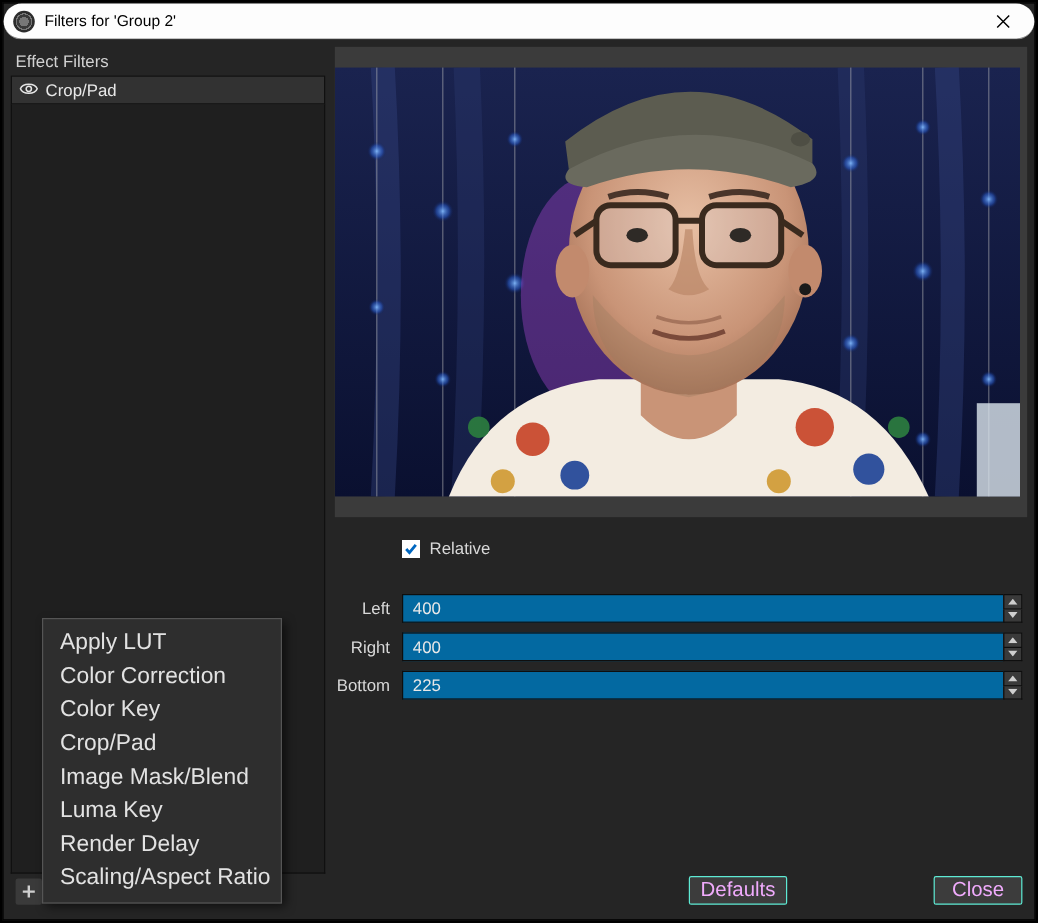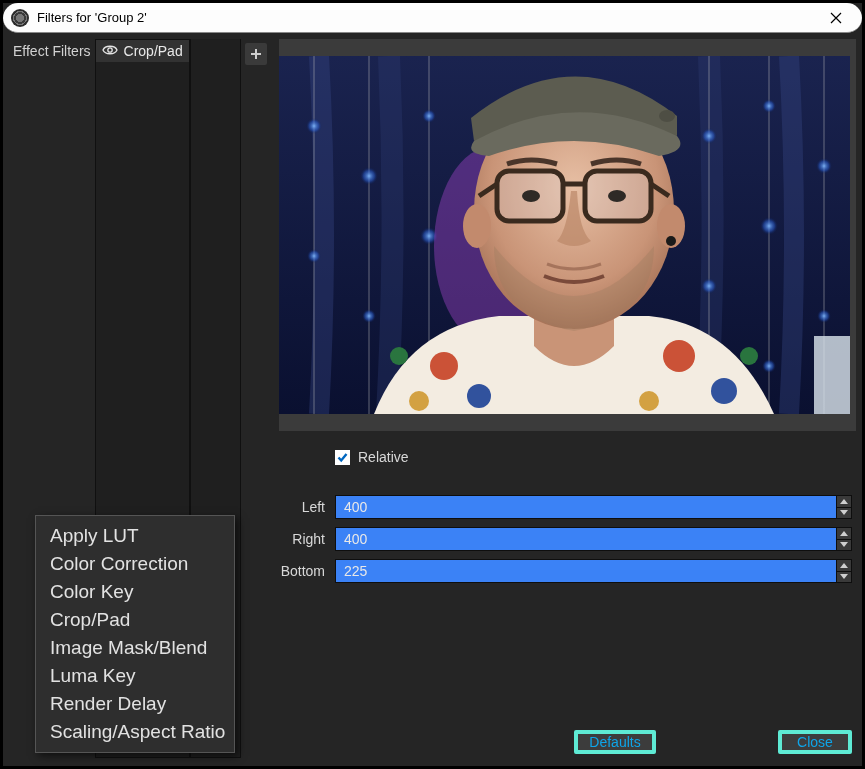--- a/index.html
+++ b/index.html
@@ -57,21 +57,21 @@
     display: flex;
     height: calc(100% - 30px);
     padding: 6px 6px 8px 6px;
     gap: 8px;
   }
 
   
   .left {
     width: 262px;
     display: flex;
-    flex-direction: row;
+    flex-direction: column;
     position: relative;
   }
   .sect-header {
     padding: 4px 4px 4px 4px;
     color: #d2d2d2;
     font-size: 14px;
   }
   .filter-list {
     flex: 0 0 auto;
     background: #1f1f1f;
@@ -183,21 +183,21 @@
     padding-right: 10px;
     color: #d8d8d8;
   }
   .num-row .spin {
     flex: 1 1 auto;
     display: flex;
     height: 24px;
   }
   .num-row input {
     flex: 1 1 auto;
-    background: #3b82f6;
+    background: #0369a1;
     border: 1px solid #0e0e0e;
     border-right: none;
     color: #e8e8e8;
     padding: 0 8px;
     font-size: 14px;
     font-family: inherit;
     outline: none;
   }
   .spin-btns {
     width: 16px;
@@ -219,27 +219,27 @@
     position: absolute;
     right: 10px;
     bottom: 12px;
     display: flex;
     gap: 16px;
   }
   .btn {
     width: 74px;
     height: 24px;
     background: #3c3c3c;
-    color: #0ea5e9;
+    color: #f0abfc;
     display: flex;
     align-items: center;
     justify-content: center;
     cursor: pointer;
-    font-size: 14px;
-    border: 4px solid #5eead4;
+    font-size: 17px;
+    border: 1px solid #5eead4;
     border-radius: 2px;
   }
   .btn.w90 { width: 82px; margin-right: 106px; }
 </style>
 </head>
 <body>
 
 <div class="window">
 
   <div class="titlebar">

